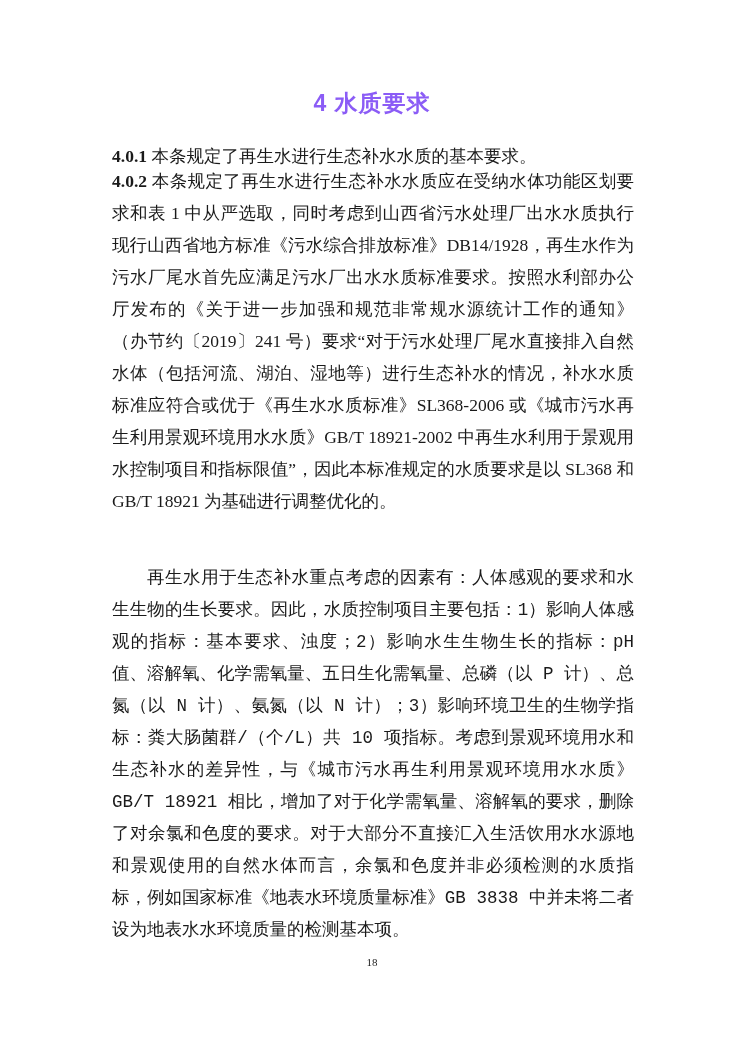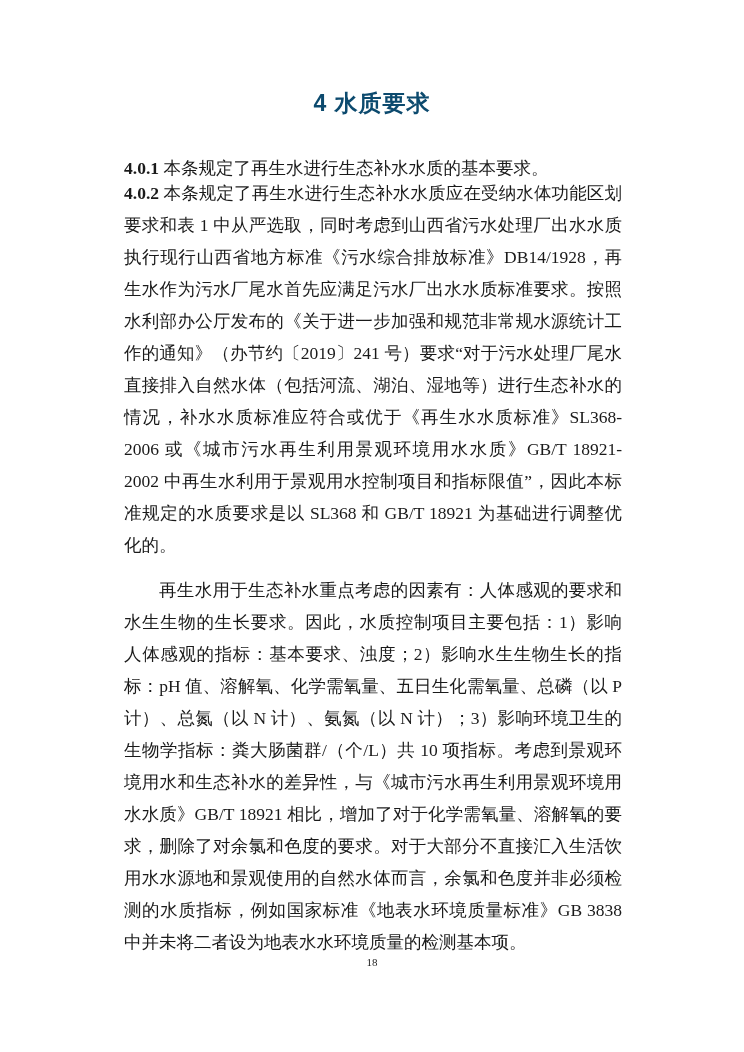--- a/index.html
+++ b/index.html
@@ -25,45 +25,46 @@
     .title {
       position: absolute;
       left: 0;
       width: 744px;
       top: 88px;
       text-align: center;
       font-family: "Liberation Sans", "DejaVu Sans", sans-serif;
       font-weight: bold;
       font-size: 23px;
       line-height: 30px;
-      color: #0c4a6e;
+      color: #8b5cf6;
       letter-spacing: 1px;
     }
     .body-text {
       position: absolute;
       left: 112px;
       width: 522px;
       font-size: 17.5px;
       line-height: 32px;
       text-align: justify;
       text-justify: inter-character;
       color: #1a1a1a;
     }
     .clause {
-      margin: 12px;
+      margin: 0;
     }
     .clause-num {
       font-weight: bold;
       font-family: "Liberation Serif", serif;
     }
     #c401 { top: 140px; }
     #c402 { top: 165px; }
     #para2 { top: 562px; }
     .indent {
       text-indent: 35px;
+      font-family: Liberation Mono, monospace;
     }
     .page-number {
       position: absolute;
       left: 0;
       width: 744px;
       top: 956px;
       text-align: center;
       font-size: 11px;
       color: #222;
       font-family: "Liberation Serif", serif;

